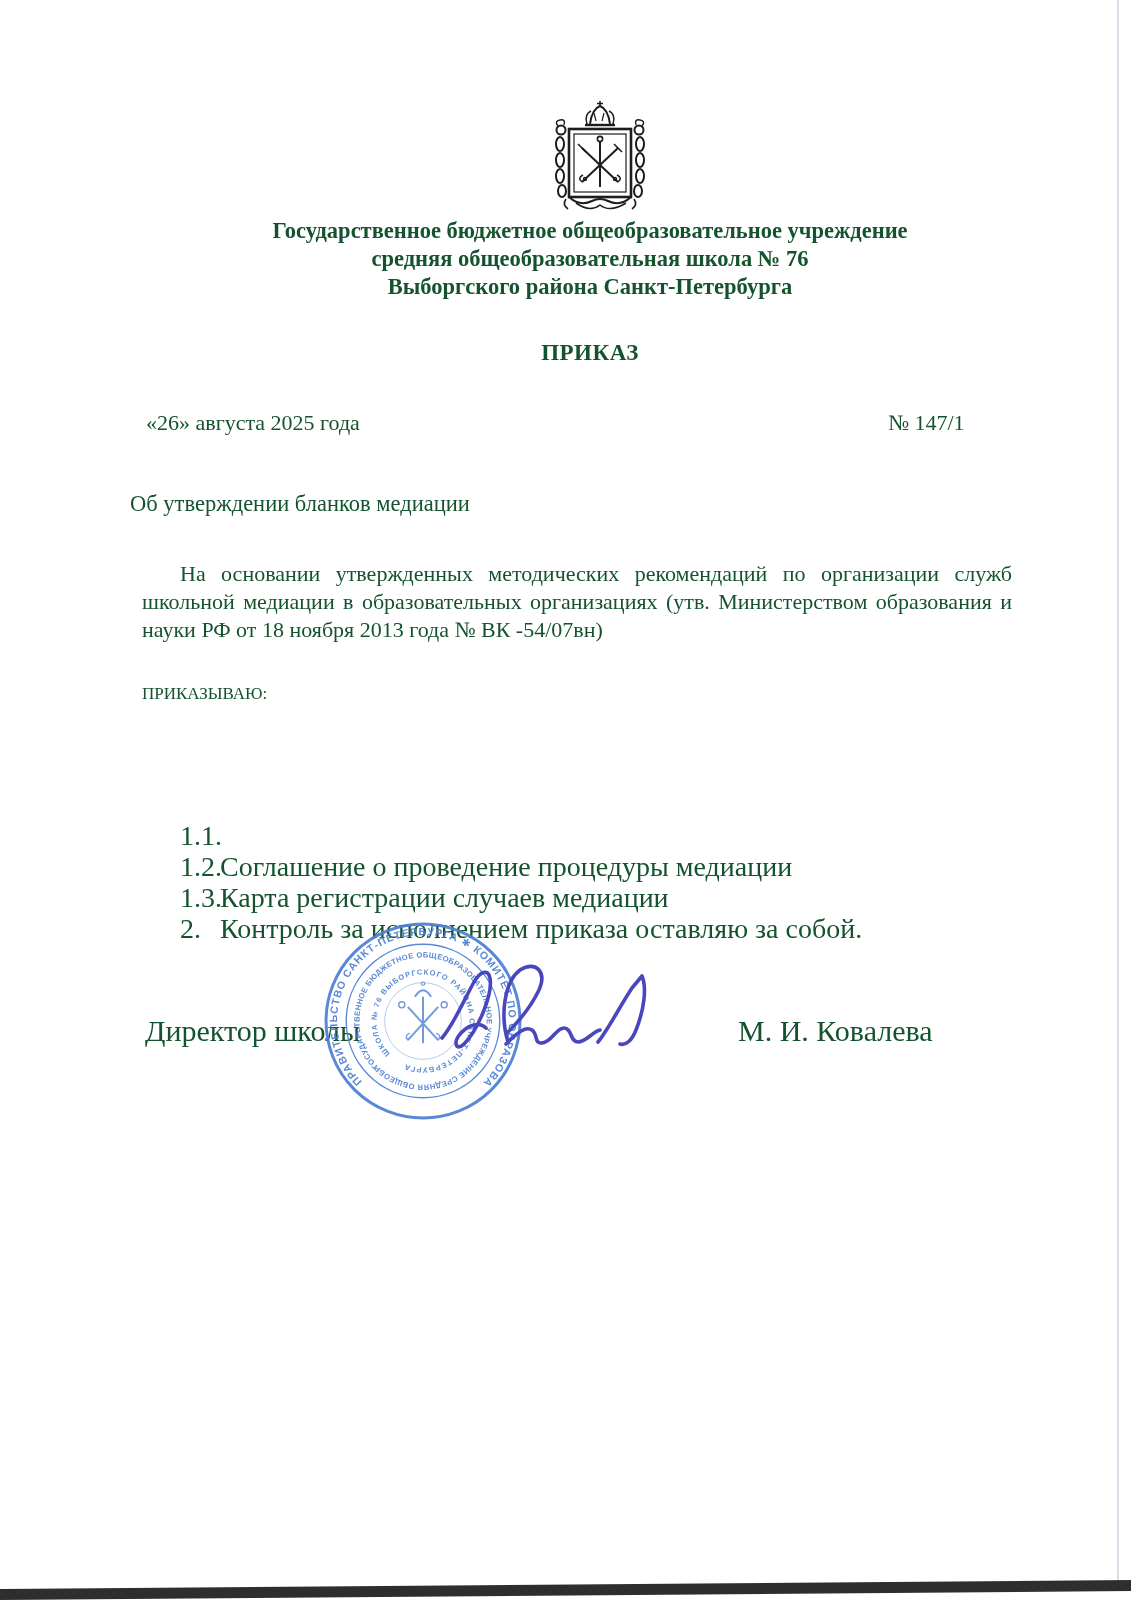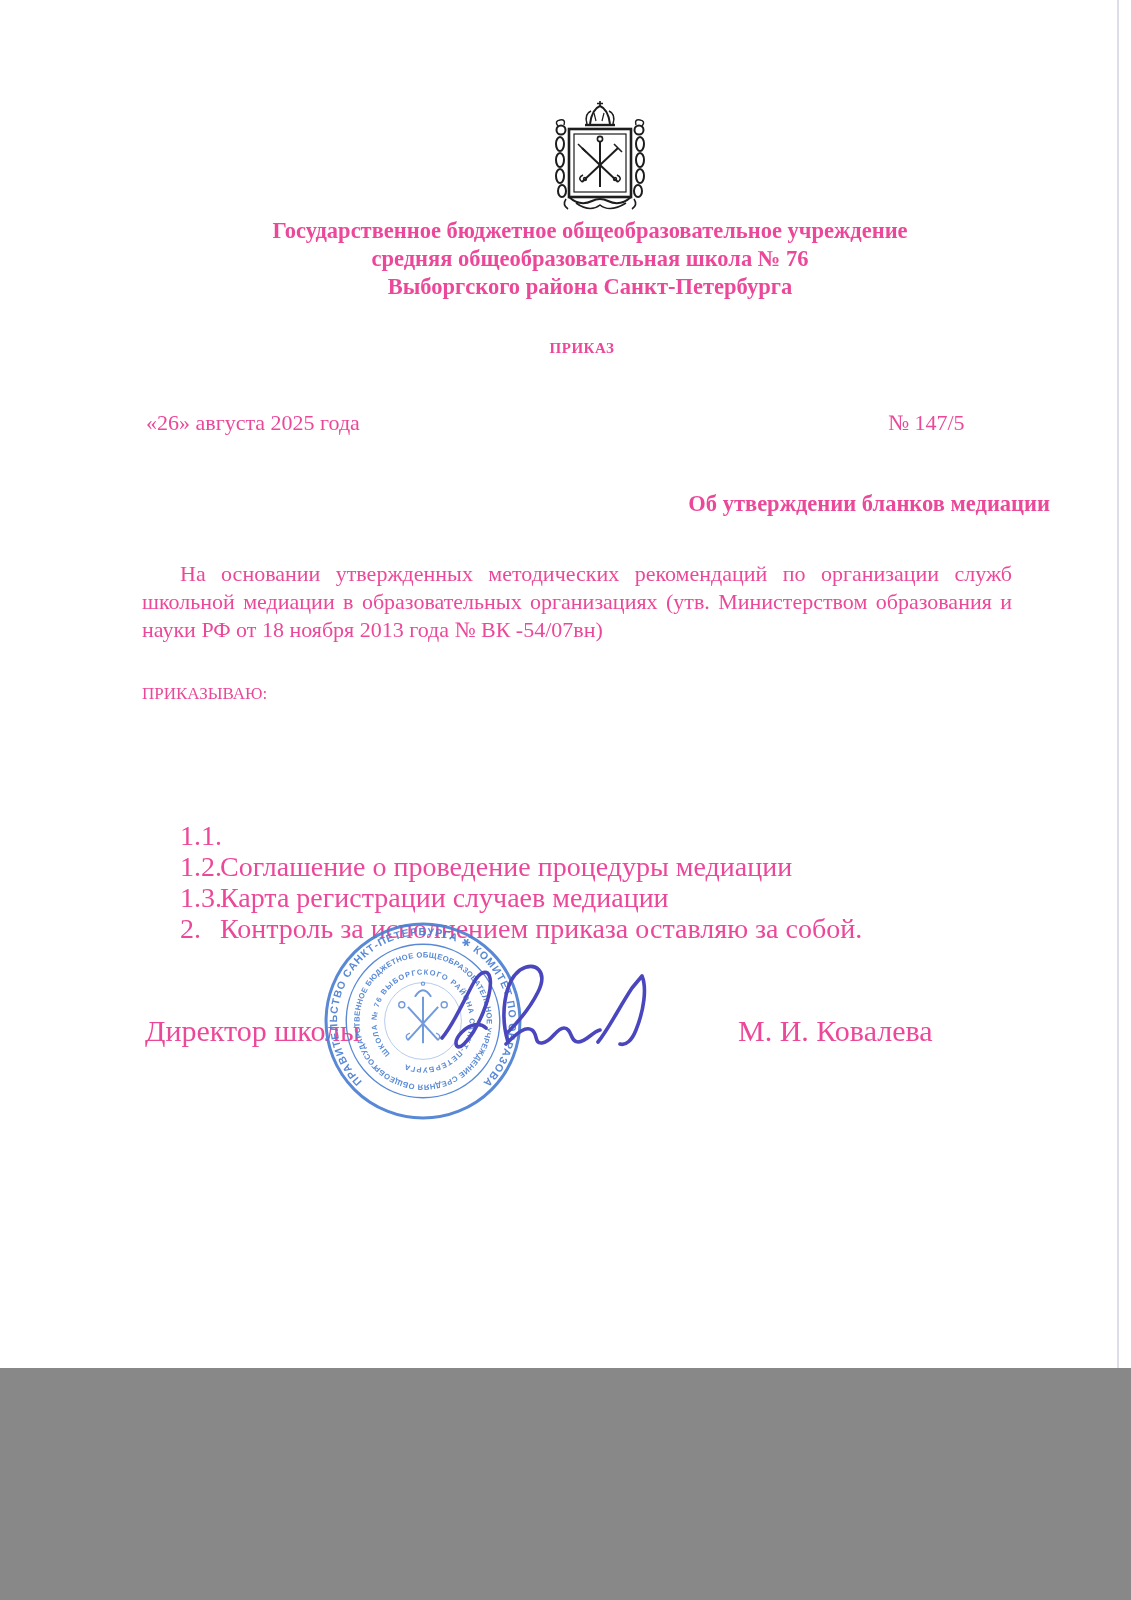--- a/index.html
+++ b/index.html
@@ -1,30 +1,30 @@
 <!DOCTYPE html>
 <html><head>
 <meta charset="utf-8">
 <style>
   html,body{margin:0;padding:0;background:#888;}
   .page{
-    position:relative;width:1131px;height:1368px;background:#ffffff;
-    font-family:"Liberation Serif","DejaVu Serif",serif;color:#ec4899;
+    position:relative;width:1131px;height:1600px;background:#ffffff;
+    font-family:"Liberation Serif","DejaVu Serif",serif;color:#14532d;
     overflow:hidden;margin:0 auto;
   }
   .abs{position:absolute;}
   .org-block{top:217px;left:130px;width:920px;text-align:center;
     font-weight:bold;font-size:22.5px;line-height:28px;}
-  .doc-type{top:340px;left:122px;width:920px;text-align:center;
-    font-weight:bold;font-size:15px;letter-spacing:.5px;}
+  .doc-type{top:340px;left:130px;width:920px;text-align:center;
+    font-weight:bold;font-size:23px;letter-spacing:.5px;}
   .date-row{top:410px;left:0;width:1131px;height:28px;font-size:22px;font-family:Liberation Serif, serif;}
   .date-left{position:absolute;left:146px;top:0;}
   .num-right{position:absolute;left:888px;top:0;}
-  .subject{top:491px;left:130px;width:920px;text-align:right;
-    font-weight:bold;font-size:22.5px;}
+  .subject{top:491px;left:130px;width:920px;text-align:left;
+    font-weight:normal;font-size:22.5px;}
   .basis{top:560px;left:142px;width:870px;font-size:22px;line-height:28px;
     text-align:justify;text-indent:38px;}
   .resolve{top:684px;left:142px;font-size:17px;}
   .item-first{top:737px;left:142px;width:872px;font-size:22px;line-height:28.5px;
     text-align:justify;text-indent:38px;}
   .item-first .gap{display:inline-block;width:29px;}
   .sub-items{top:820px;left:142px;width:880px;font-size:28px;}
   .li-row{position:relative;height:31px;padding-left:78px;box-sizing:border-box;}
   .li-num{position:absolute;left:38px;top:0;}
   .sig-row{top:1014px;left:0;width:1131px;height:30px;font-size:30px;}
@@ -94,21 +94,21 @@
   <div class="abs org-block">
     <div>Государственное бюджетное общеобразовательное учреждение</div>
     <div>средняя общеобразовательная школа № 76</div>
     <div>Выборгского района Санкт-Петербурга</div>
   </div>
 
   <div class="abs doc-type">ПРИКАЗ</div>
 
   <div class="abs date-row">
     <span class="date-left">«26» августа 2025 года</span>
-    <span class="num-right">№ 147/5</span>
+    <span class="num-right">№ 147/1</span>
   </div>
 
   <div class="abs subject">Об утверждении бланков медиации</div>
 
   <div class="abs basis">На основании утвержденных методических рекомендаций по организации служб школьной медиации в образовательных организациях (утв. Министерством образования и науки РФ от 18 ноября 2013 года № ВК -54/07вн)</div>
 
   <div class="abs resolve">ПРИКАЗЫВАЮ:</div>
 
 
   <div class="abs sub-items">

